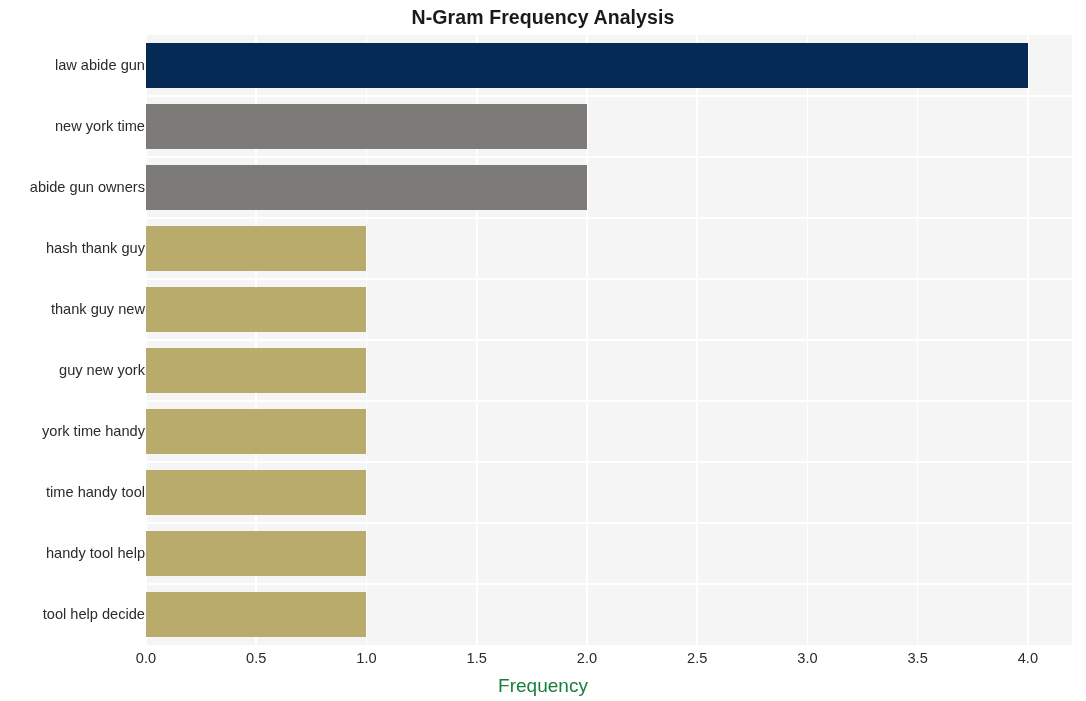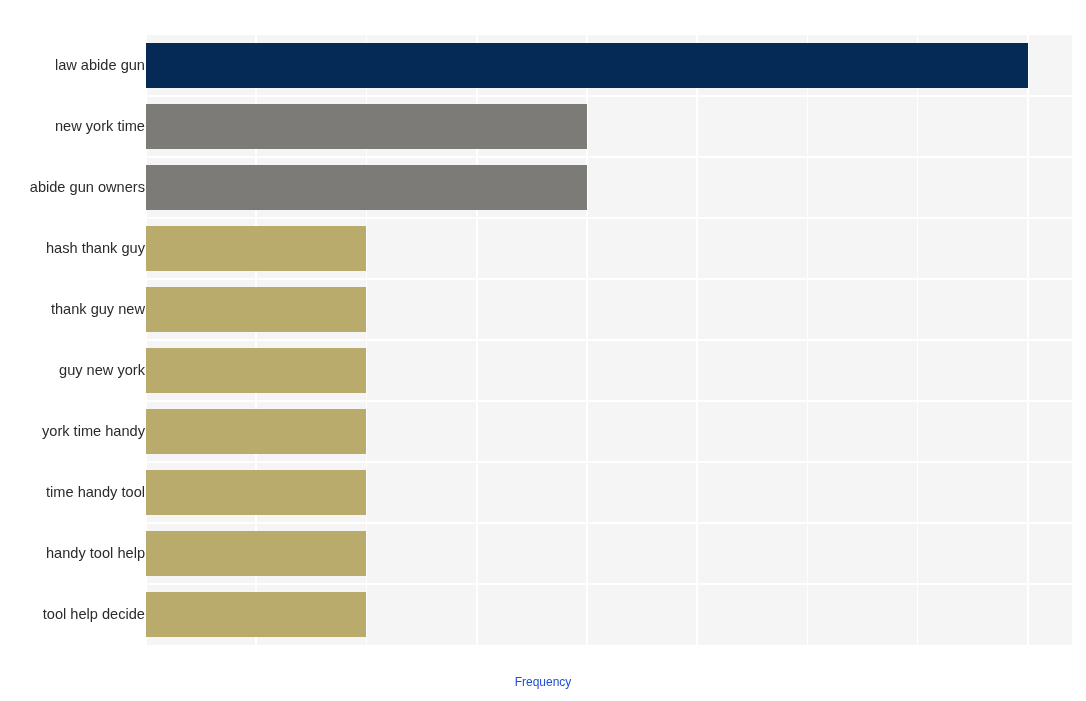--- a/index.html
+++ b/index.html
@@ -105,29 +105,30 @@
     transform: translateX(-50%);
     white-space: nowrap;
   }
 
   #xaxis-label {
     position: absolute;
     left: 0;
     top: 675px;
     width: 1086px;
     text-align: center;
-    font-size: 12px;
-    color: #1d4ed8;
+    font-size: 19px;
+    color: #15803d;
   }
 </style>
 </head>
 <body>
 
 <div id="figure">
 
+  <div id="chart-title">N-Gram Frequency Analysis</div>
 
   <div id="plot-area">
     <div id="grid-vertical">
         <div class="vgrid" style="left: -0.8px;"></div>
         <div class="vgrid" style="left: 109.438px;"></div>
         <div class="vgrid" style="left: 219.676px;"></div>
         <div class="vgrid" style="left: 329.914px;"></div>
         <div class="vgrid" style="left: 440.152px;"></div>
         <div class="vgrid" style="left: 550.39px;"></div>
         <div class="vgrid" style="left: 660.629px;"></div>
@@ -165,16 +166,27 @@
       <div class="ytick-label" style="top: 143.5px; padding-right: 6px;">abide gun owners</div>
       <div class="ytick-label" style="top: 204.5px; padding-right: 6px;">hash thank guy</div>
       <div class="ytick-label" style="top: 265.5px; padding-right: 6px;">thank guy new</div>
       <div class="ytick-label" style="top: 326.5px; padding-right: 6px;">guy new york</div>
       <div class="ytick-label" style="top: 387.5px; padding-right: 6px;">york time handy</div>
       <div class="ytick-label" style="top: 448.5px; padding-right: 6px;">time handy tool</div>
       <div class="ytick-label" style="top: 509.5px; padding-right: 6px;">handy tool help</div>
       <div class="ytick-label" style="top: 570.5px; padding-right: 6px;">tool help decide</div>
     </div>
 
+  <div id="xticks">
+      <div class="xtick-label" style="left: 146px;">0.0</div>
+      <div class="xtick-label" style="left: 256.238px;">0.5</div>
+      <div class="xtick-label" style="left: 366.476px;">1.0</div>
+      <div class="xtick-label" style="left: 476.714px;">1.5</div>
+      <div class="xtick-label" style="left: 586.952px;">2.0</div>
+      <div class="xtick-label" style="left: 697.19px;">2.5</div>
+      <div class="xtick-label" style="left: 807.429px;">3.0</div>
+      <div class="xtick-label" style="left: 917.667px;">3.5</div>
+      <div class="xtick-label" style="left: 1027.9px;">4.0</div>
+    </div>
 
   <div id="xaxis-label">Frequency</div>
 
 </div>
 
 </body></html>

